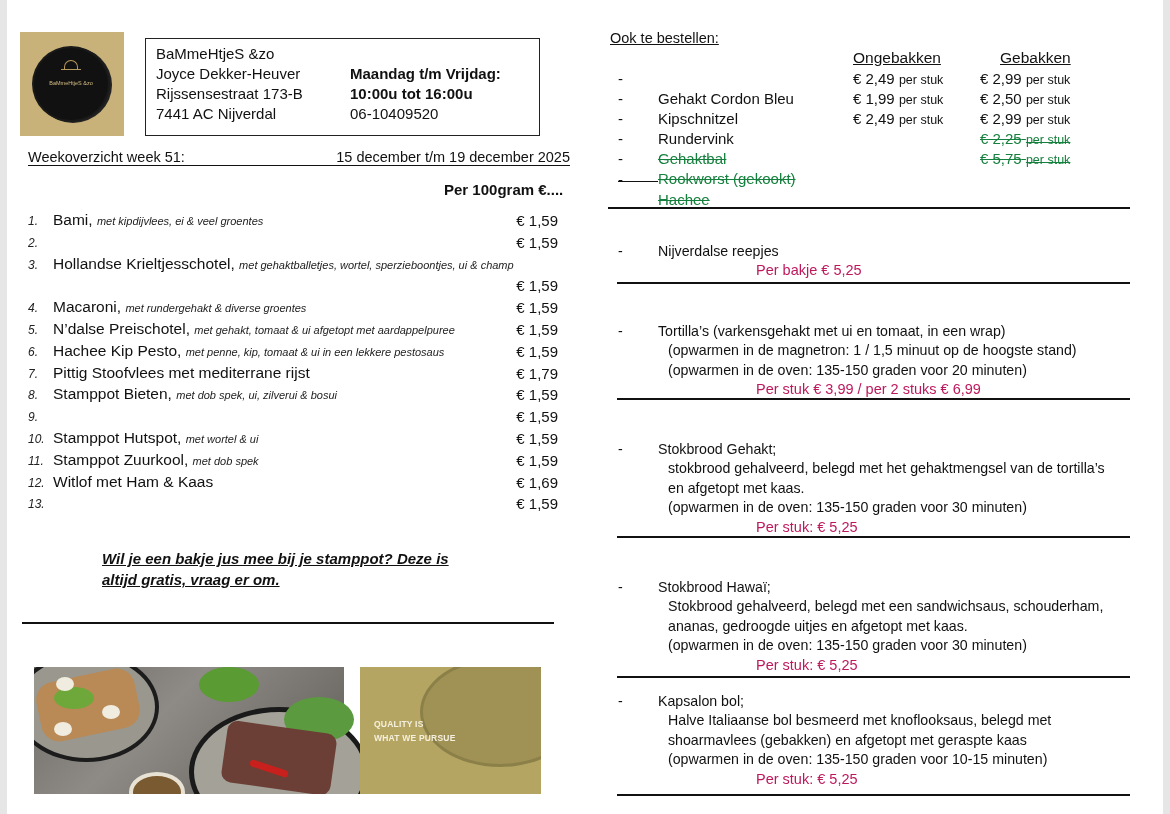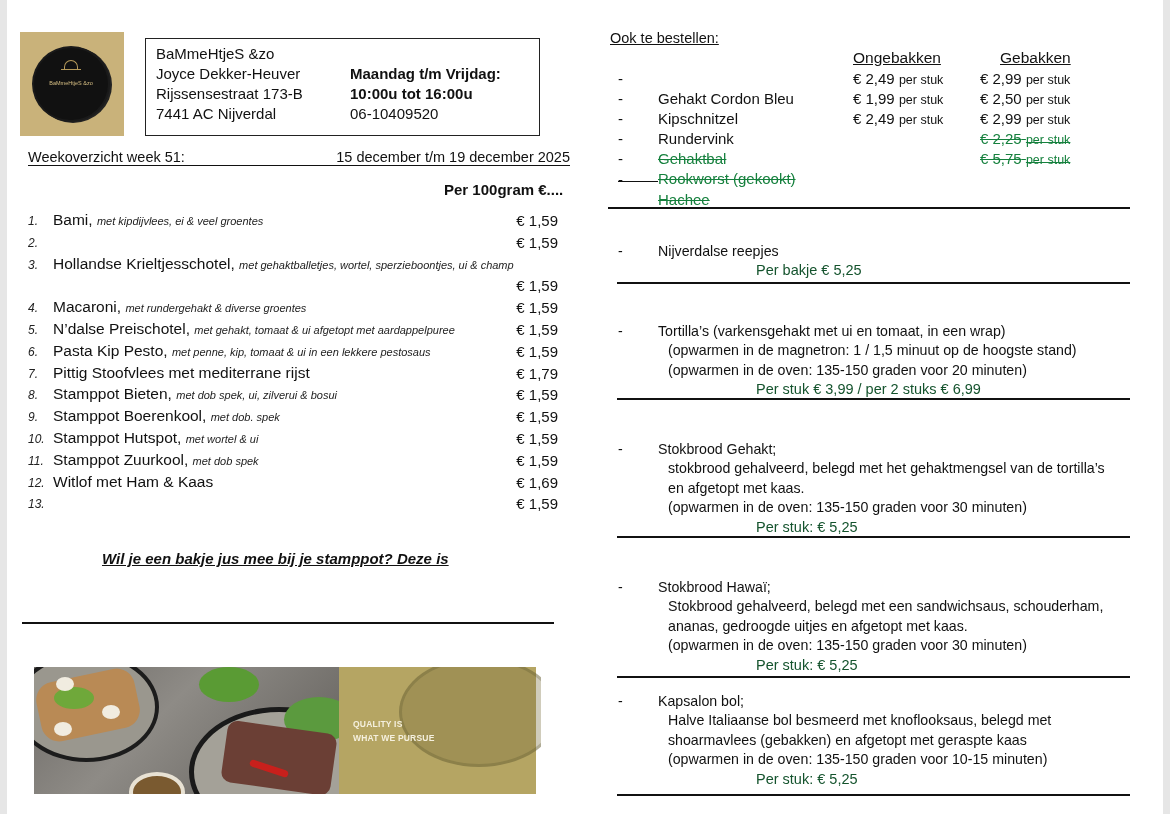--- a/index.html
+++ b/index.html
@@ -45,21 +45,21 @@
   .plate1 { position: absolute; left: -20px; top: -15px; width: 145px; height: 110px; border-radius: 50%; background: #9a978e; border: 4px solid #1c1c1c; }
   .food1 { position: absolute; left: 4px; top: 8px; width: 100px; height: 60px; border-radius: 18px; background: #b98a55; transform: rotate(-12deg); }
   .herb1 { position: absolute; left: 20px; top: 20px; width: 40px; height: 22px; border-radius: 50%; background: #6fa83a; }
   .egg { position: absolute; width: 18px; height: 14px; border-radius: 50%; background: #f1ece0; }
   .plate2 { position: absolute; left: 155px; top: 40px; width: 180px; height: 130px; border-radius: 50%; background: #a4a198; border: 5px solid #1a1a1a; }
   .meat { position: absolute; left: 190px; top: 60px; width: 110px; height: 62px; border-radius: 10px; background: #6b3f35; transform: rotate(8deg); }
   .lettuce { position: absolute; left: 250px; top: 30px; width: 70px; height: 45px; border-radius: 50%; background: #5b9a3e; }
   .parsley { position: absolute; left: 165px; top: 0px; width: 60px; height: 35px; border-radius: 50%; background: #5a9b34; }
   .bowl { position: absolute; left: 95px; top: 105px; width: 56px; height: 40px; border-radius: 50%; background: #7a5a30; border: 4px solid #e8e2d4; }
   .chili { position: absolute; left: 215px; top: 98px; width: 40px; height: 7px; border-radius: 4px; background: #c8201c; transform: rotate(18deg); }
-  .banner .overlay { position: absolute; left: 305px; top: 0; width: 197px; height: 127px; background: #b5a563; }
+  .banner .overlay { position: absolute; left: 326px; top: 0; width: 197px; height: 127px; background: #b5a563; }
   .overlay .ghost { position: absolute; left: 60px; top: -10px; width: 160px; height: 110px; border-radius: 50%; background: rgba(120,110,60,0.35); border: 3px solid rgba(80,75,40,0.25); }
   .overlay .q-text { position: absolute; left: 14px; top: 50px; font-size: 8.5px; font-weight: bold; color: #f5f0de; line-height: 14px; letter-spacing: 0.2px; }
 
   
   .ook { position: absolute; left: 610px; top: 30px; font-size: 14.5px; font-weight: normal; text-decoration: underline; }
   .col-h { position: absolute; top: 49px; font-size: 15.5px; text-decoration: underline; }
   .opt-row { position: absolute; left: 618px; height: 20px; width: 520px; font-size: 15px; }
   .opt-row .dash { position: absolute; left: 0; top: 0; }
   .opt-row .oname { position: absolute; left: 40px; top: 0; margin-top: 20px; }
   .opt-row .p1 { position: absolute; left: 235px; top: 0; }
@@ -68,21 +68,21 @@
   .struck { color: #15803d; text-decoration: line-through; }
   .dash-line { position: absolute; left: 0; top: 10px; width: 40px; height: 1px; background: #111; }
 
   .hr-right { position: absolute; left: 608px; width: 522px; height: 2px; background: #111; }
   .hr-r2 { left: 617px; width: 513px; }
 
   .item-block { position: absolute; left: 618px; width: 515px; font-size: 14.2px; line-height: 19.4px; }
   .item-block .dash { position: absolute; left: 0; top: 0; }
   .item-block .title { position: absolute; left: 40px; top: 0; white-space: nowrap; }
   .item-block .detail { position: absolute; left: 50px; white-space: nowrap; }
-  .item-block .price { position: absolute; left: 138px; color: #14532d; font-size: 14.5px; white-space: nowrap; }
+  .item-block .price { position: absolute; left: 138px; color: #be185d; font-size: 14.5px; white-space: nowrap; }
 </style>
 </head>
 <body>
 
 <div class="edge-left"></div>
 <div class="edge-right"></div>
 
 <div class="logo">
   <div class="disc">
     <div class="cloche"></div>
@@ -133,36 +133,35 @@
       <span class="name"><span>Macaroni,</span> <span class="desc">met rundergehakt &amp; diverse groentes</span></span>
       <span class="price">€ 1,59</span>
     </div>
     <div class="menu-row">
       <span class="num">5.</span>
       <span class="name"><span>N’dalse Preischotel,</span> <span class="desc">met gehakt, tomaat &amp; ui afgetopt met aardappelpuree</span></span>
       <span class="price">€ 1,59</span>
     </div>
     <div class="menu-row">
       <span class="num">6.</span>
-      <span class="name"><span>Pasta Kip Pesto,</span> <span class="desc">met penne, kip, tomaat &amp; ui in een lekkere pestosaus</span></span>
+      <span class="name"><span>Hachee Kip Pesto,</span> <span class="desc">met penne, kip, tomaat &amp; ui in een lekkere pestosaus</span></span>
       <span class="price">€ 1,59</span>
     </div>
     <div class="menu-row">
       <span class="num">7.</span>
       <span class="name"><span>Pittig Stoofvlees met mediterrane rijst</span> <span class="desc"></span></span>
       <span class="price">€ 1,79</span>
     </div>
     <div class="menu-row">
       <span class="num">8.</span>
       <span class="name"><span>Stamppot Bieten,</span> <span class="desc">met dob spek, ui, zilverui &amp; bosui</span></span>
       <span class="price">€ 1,59</span>
     </div>
     <div class="menu-row">
       <span class="num">9.</span>
-      <span class="name"><span>Stamppot Boerenkool,</span> <span class="desc">met dob. spek</span></span>
       <span class="price">€ 1,59</span>
     </div>
     <div class="menu-row">
       <span class="num">10.</span>
       <span class="name"><span>Stamppot Hutspot,</span> <span class="desc">met wortel &amp; ui</span></span>
       <span class="price">€ 1,59</span>
     </div>
     <div class="menu-row">
       <span class="num">11.</span>
       <span class="name"><span>Stamppot Zuurkool,</span> <span class="desc">met dob spek</span></span>
@@ -174,20 +173,21 @@
       <span class="price">€ 1,69</span>
     </div>
     <div class="menu-row">
       <span class="num">13.</span>
       <span class="price">€ 1,59</span>
     </div>
   </div>
 
 <div class="jus">
   <div>Wil je een bakje jus mee bij je stamppot? Deze is</div>
+  <div>altijd gratis, vraag er om.</div>
 </div>
 <div class="hr-left"></div>
 
 <div class="banner">
   <div class="photo">
     <div class="plate1"></div>
     <div class="food1"></div>
     <div class="herb1"></div>
     <div class="egg" style="left:22px;top:10px"></div>
     <div class="egg" style="left:68px;top:38px"></div>

